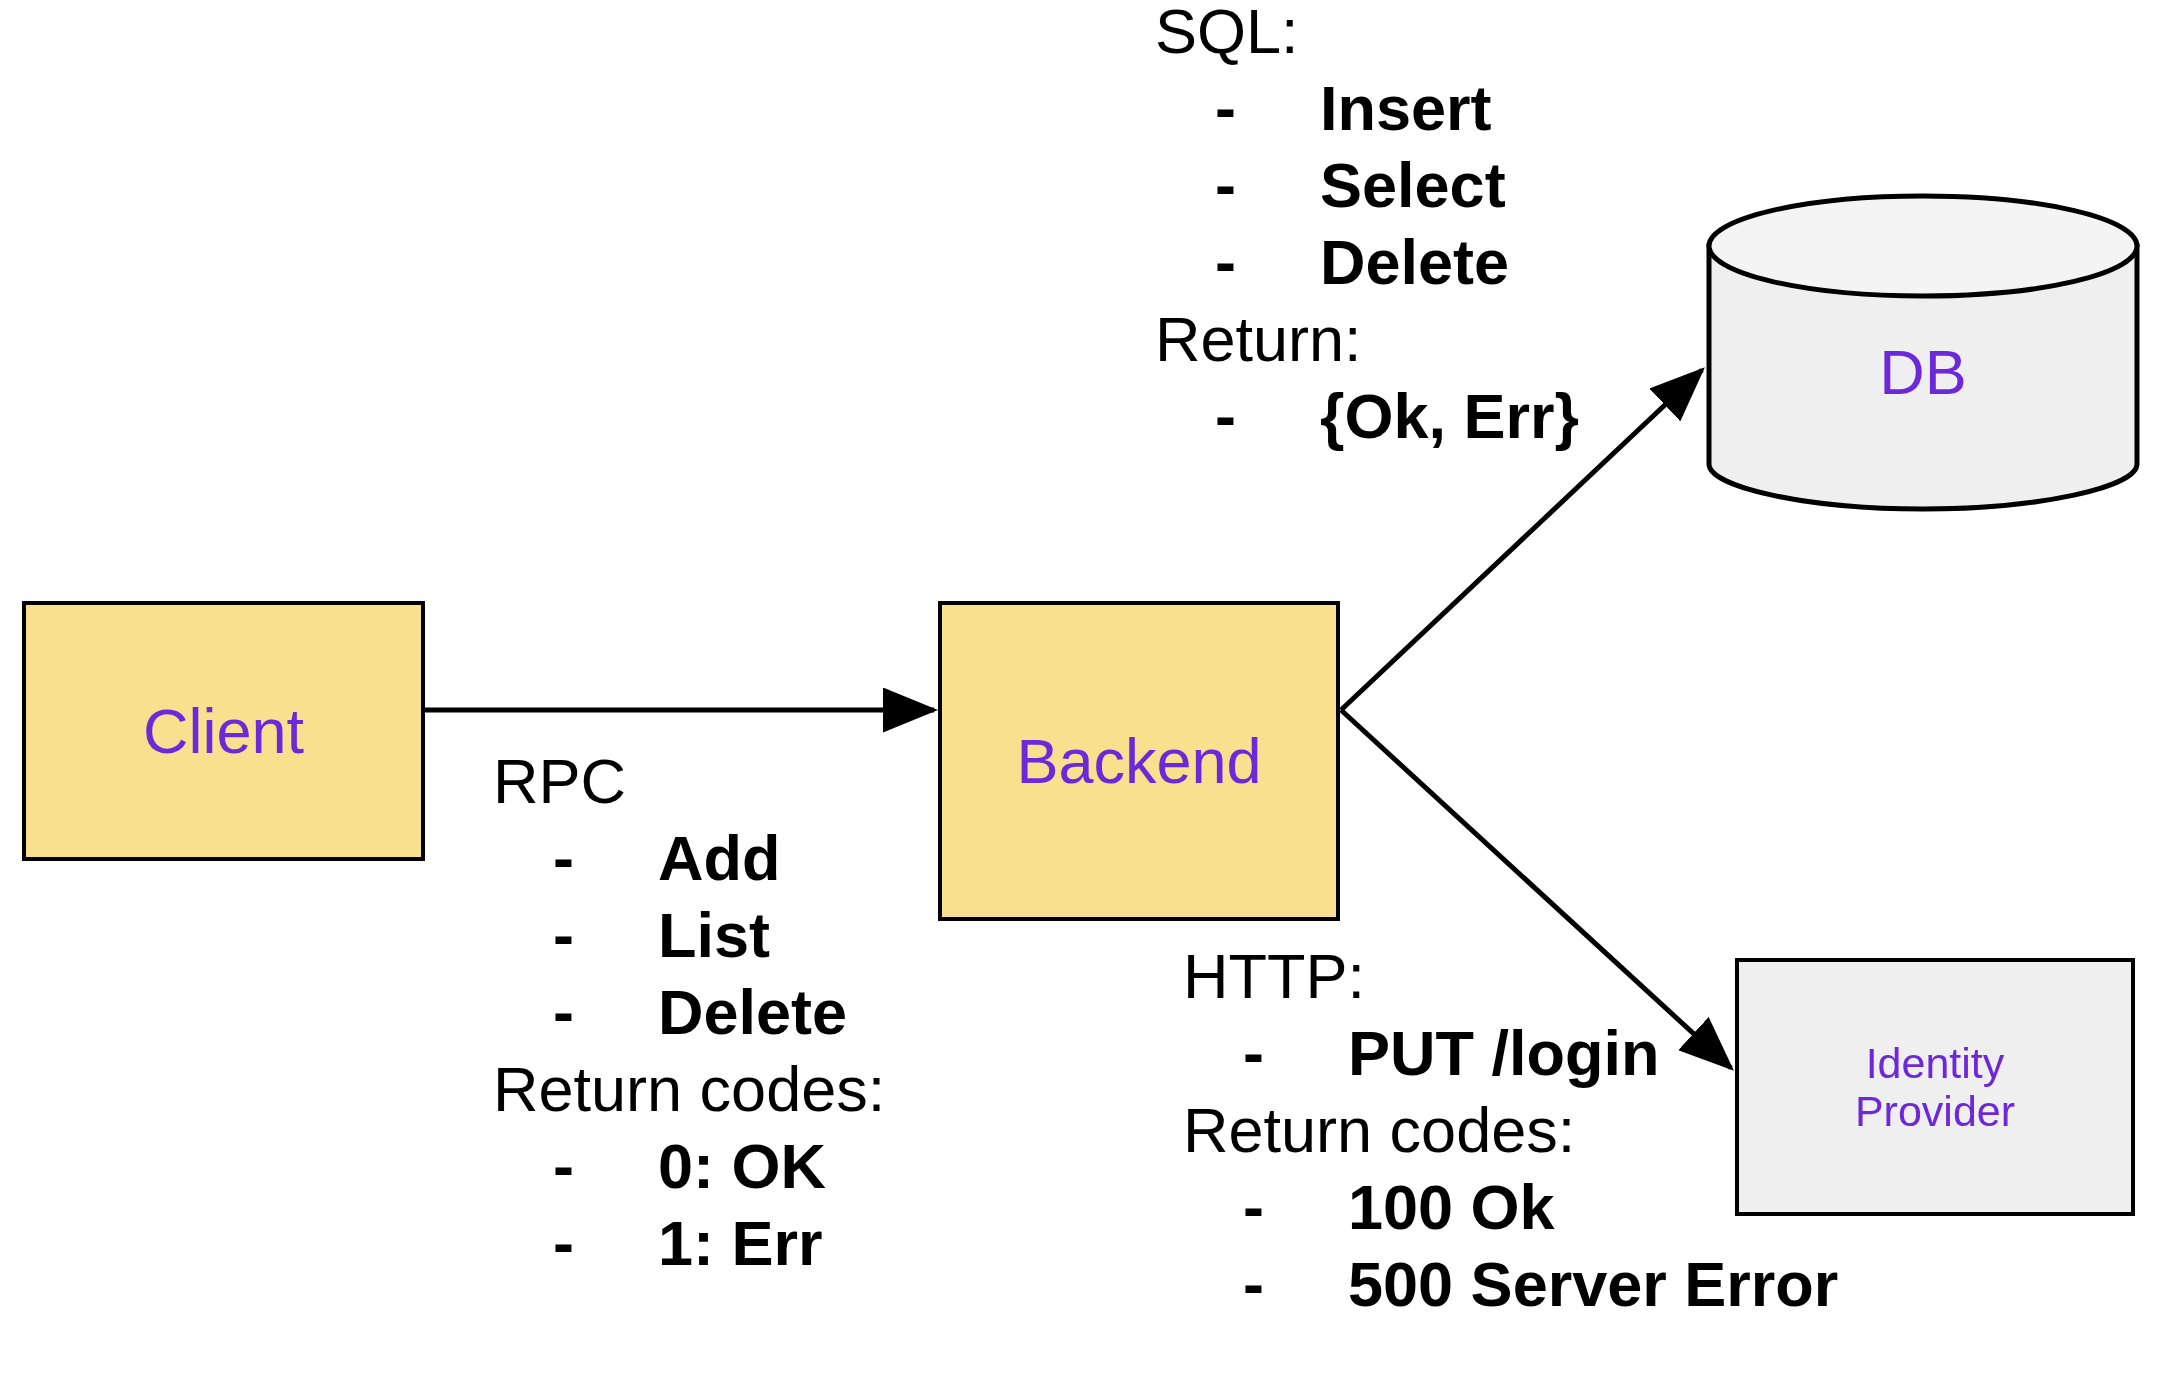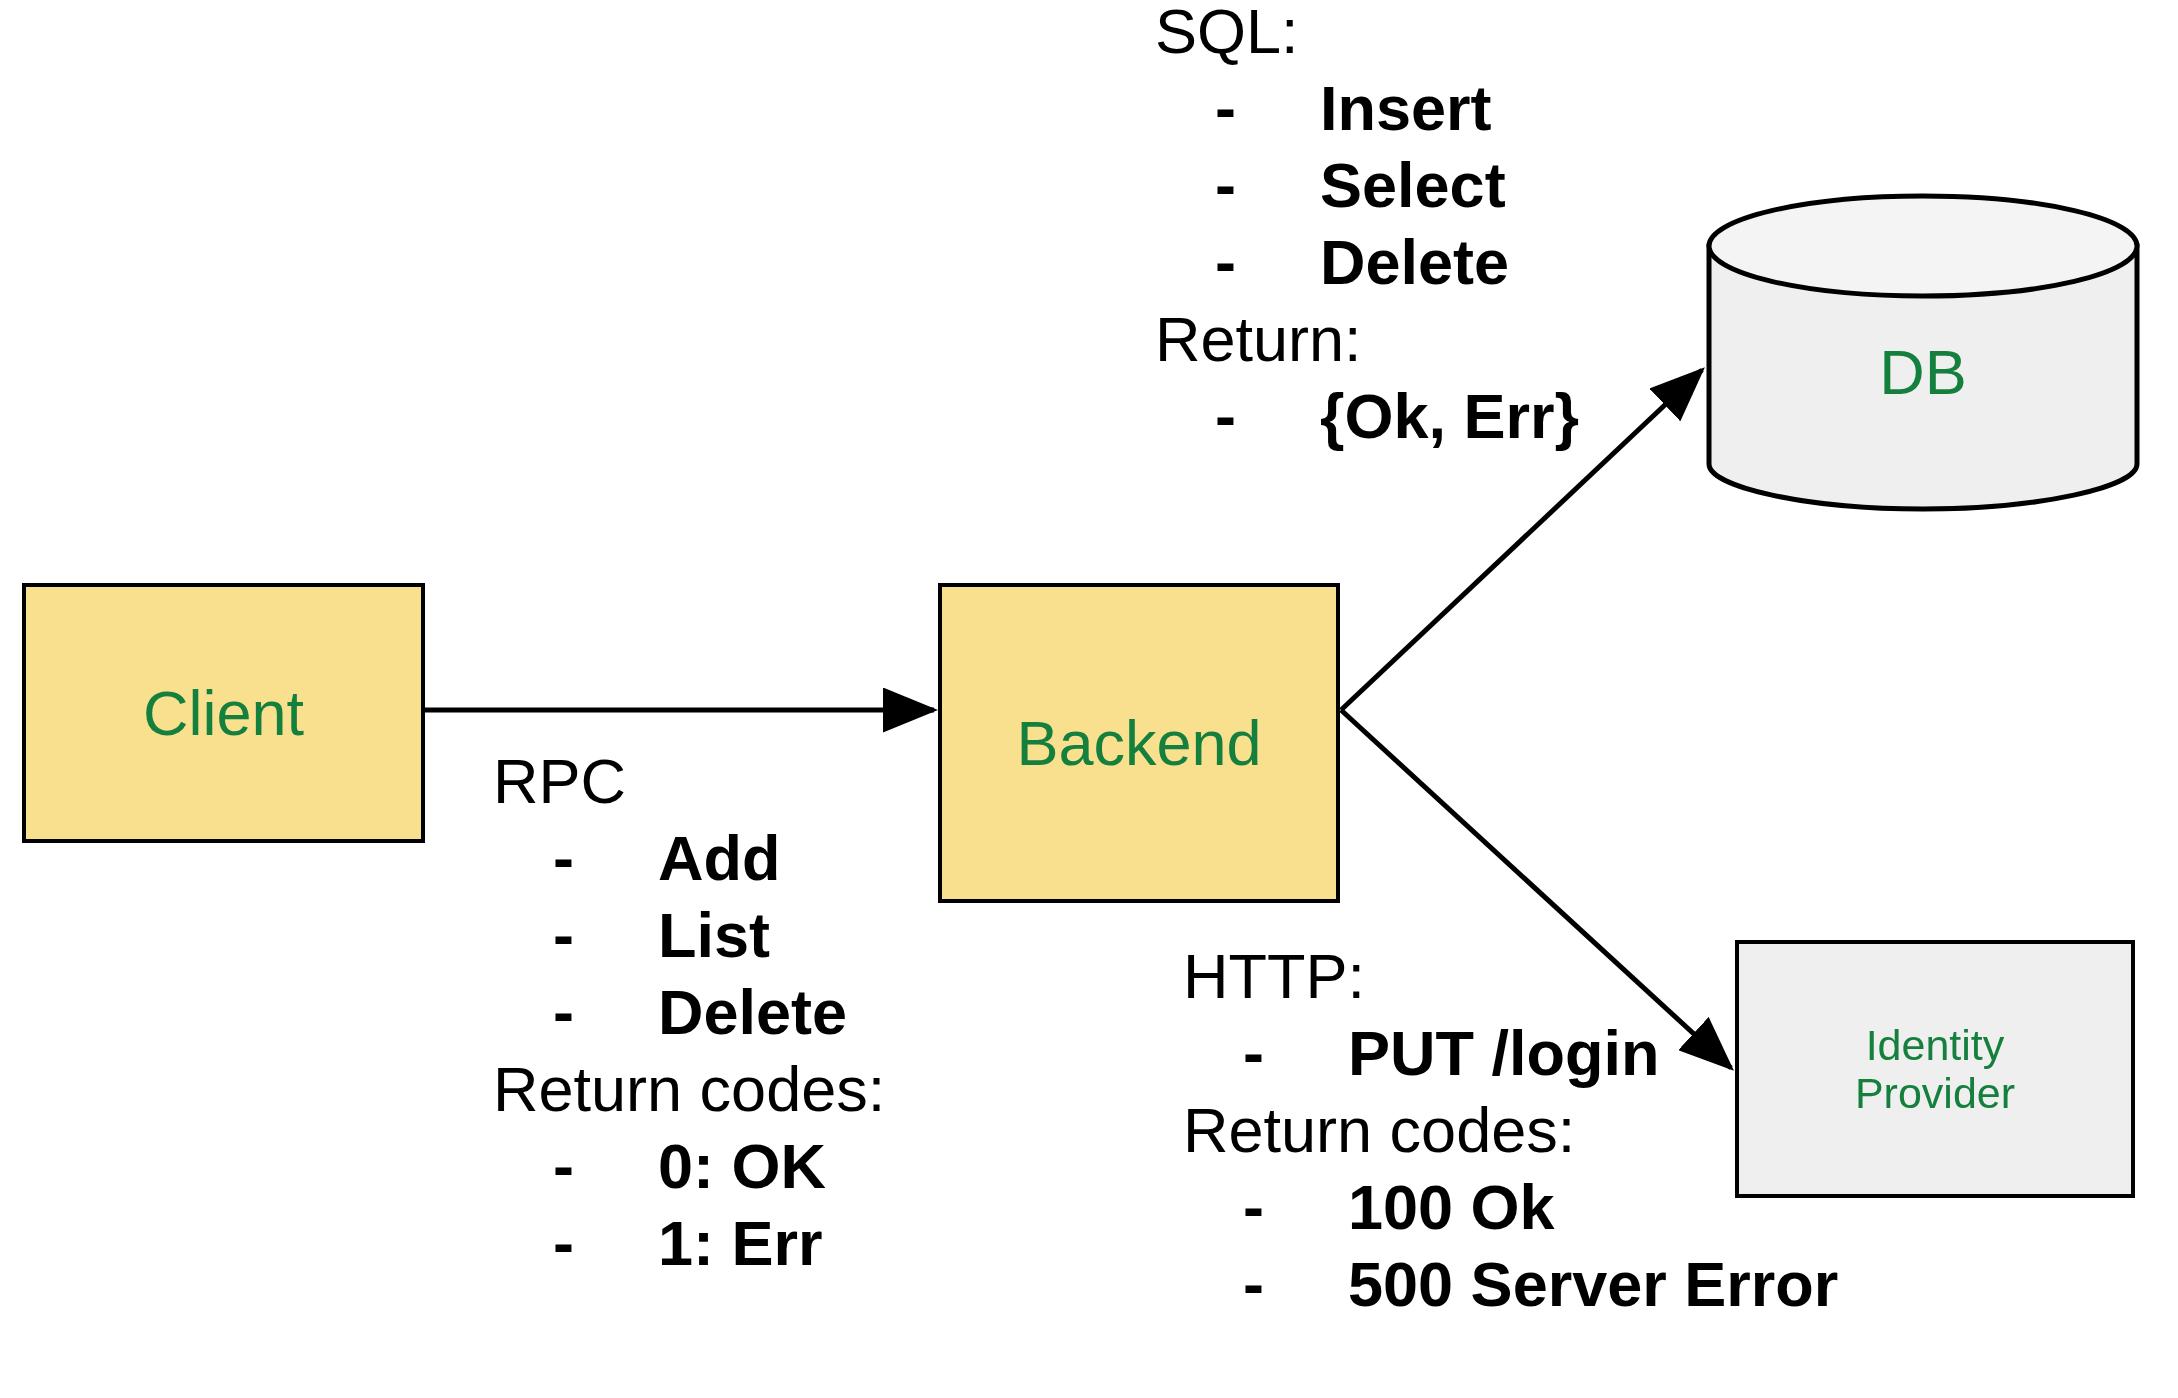--- a/index.html
+++ b/index.html
@@ -26,25 +26,26 @@
     height: 1398px;
     pointer-events: none;
   }
   .node {
     position: absolute;
     box-sizing: border-box;
     display: flex;
     align-items: center;
     justify-content: center;
     text-align: center;
-    color: #15803d;
+    color: #6d28d9;
     line-height: 1.12;
   }
   .node-rect {
     border: 4px solid #000000;
+    margin-top: 18px;
   }
   .node-label {
     display: block;
     white-space: pre-line;
   }
   #node-client {
     left: 22px;
     top: 583px;
     width: 403px;
     height: 260px;

